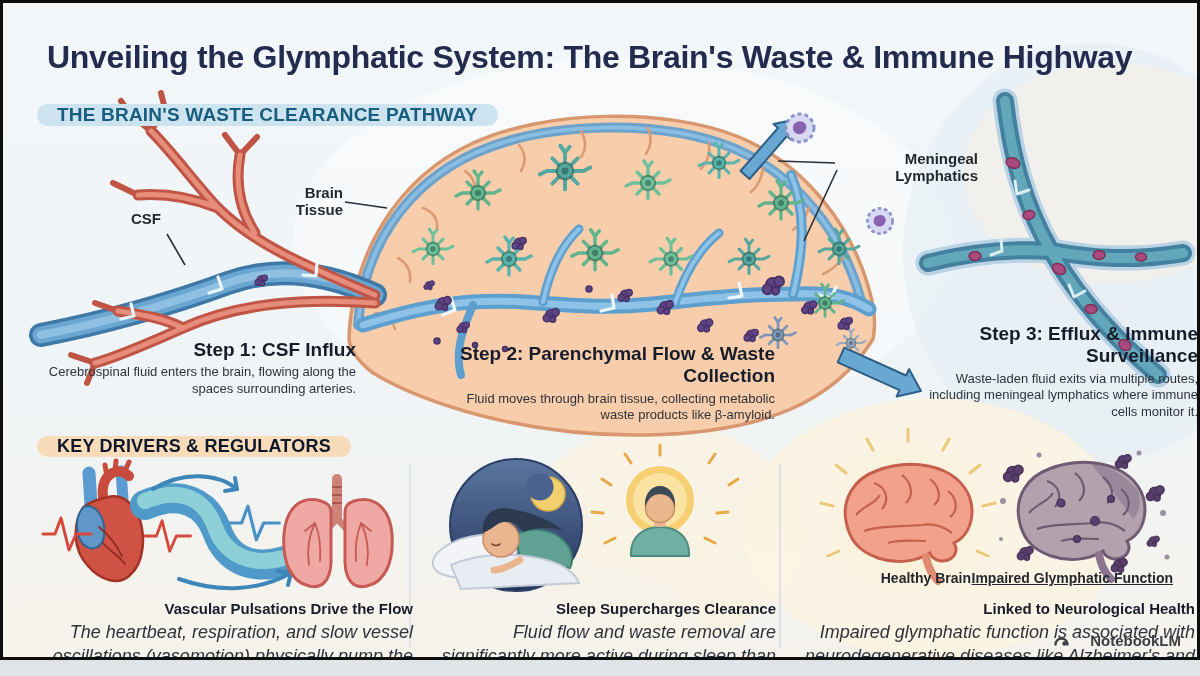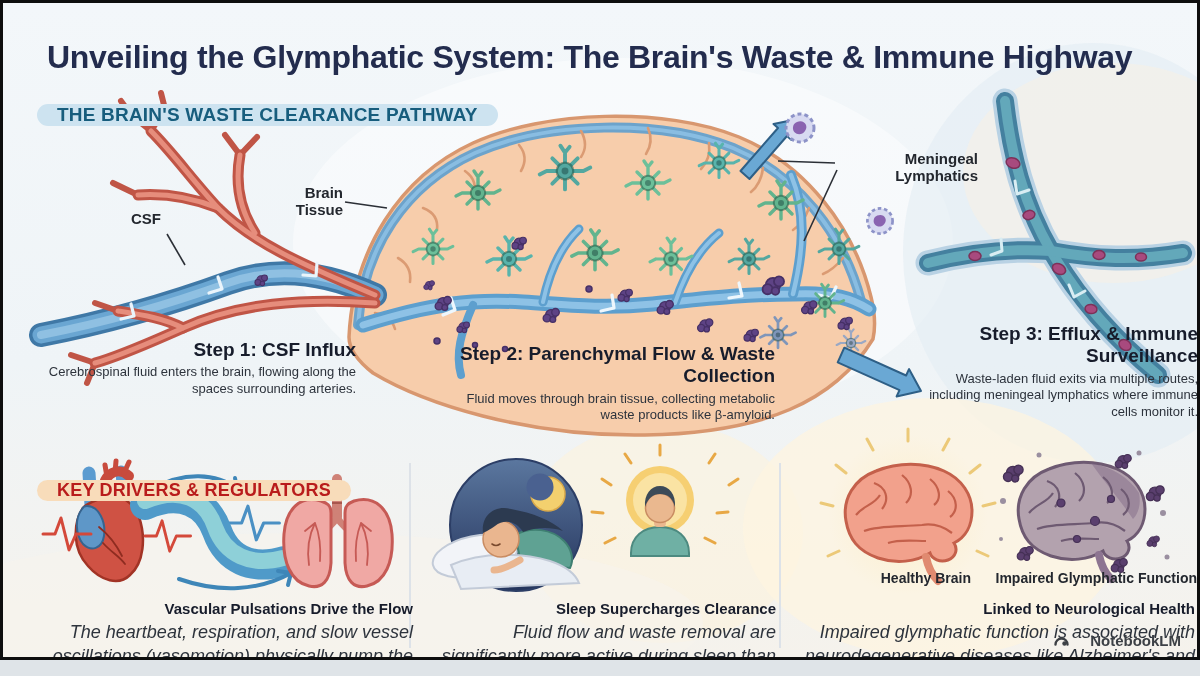--- a/index.html
+++ b/index.html
@@ -6,21 +6,21 @@
   #canvas{
     position:relative;width:1200px;height:660px;overflow:hidden;
     background:linear-gradient(180deg,#f3f7fa 0%,#eff4f7 55%,#f5f2ec 100%);
     border:3px solid #0e0e0e;box-sizing:border-box;
     font-family:"Liberation Sans",sans-serif;color:#1d2330;
   }
   .abs{position:absolute;}
   .title{font-size:32px;font-weight:700;color:#232c4e;letter-spacing:-.3px;white-space:nowrap;}
   .badge{display:inline-block;font-weight:700;border-radius:20px;padding:0 20px;letter-spacing:.2px;}
   .badge-blue{background:#cde3f0;color:#175d7d;font-size:19px;}
-  .badge-peach{background:#f8dcba;color:#b91c1c;font-size:18px;margin-top:44px;}
+  .badge-peach{background:#f8dcba;color:#0f172a;font-size:18px;}
   .steptitle{font-size:19px;font-weight:700;color:#171c2b;line-height:1.18;}
   .stepdesc{font-size:13px;font-weight:500;color:#2d333c;line-height:1.28;margin-top:3px;}
   .paneltitle{font-size:15px;font-weight:700;color:#171c2b;line-height:1.15;}
   .paneldesc{font-size:18px;font-weight:500;color:#2d333c;line-height:1.3;margin-top:4px;font-style:italic;}
   .maplabel{font-size:15px;font-weight:600;color:#23272e;line-height:1.15;}
   .brainlabel{font-size:14px;font-weight:700;color:#23272e;}
   .tc{text-align:right;}
   .divider{width:2px;background:#dde2e8;}
   .logo{display:flex;align-items:center;gap:20px;font-size:15px;font-weight:700;color:#3c4045;}
 </style>
@@ -364,21 +364,21 @@
   <div class="abs tc" style="left:413px;top:597px;width:360px;">
     <div class="paneltitle">Sleep Supercharges Clearance</div>
     <div class="paneldesc">Fluid flow and waste removal are significantly more active during sleep than wakefulness.</div>
   </div>
   <div class="abs tc" style="left:788px;top:597px;width:404px;">
     <div class="paneltitle">Linked to Neurological Health</div>
     <div class="paneldesc">Impaired glymphatic function is associated with neurodegenerative diseases like Alzheimer's and Parkinson's.</div>
   </div>
 
   <div class="abs brainlabel tc" style="left:843px;top:567px;width:125px;">Healthy Brain</div>
-  <div class="abs brainlabel tc" style="left:976px;top:567px;width:218px;">Impaired Glymphatic Function</div>
+  <div class="abs brainlabel tc" style="left:952px;top:567px;width:218px;text-decoration:underline;">Impaired Glymphatic Function</div>
 
   <div class="abs logo" style="right:16px;bottom:8px;">
     <svg width="17" height="17" viewBox="0 0 17 17">
       <path d="M2.5,12.5 A6,6 0 0 1 14.5,12.5" fill="none" stroke="#3c4045" stroke-width="2.4" stroke-linecap="round"></path>
       <circle cx="11.5" cy="11.5" r="2.2" fill="#3c4045"></circle>
     </svg>
     <span>NotebookLM</span>
   </div>
 
 </div>

